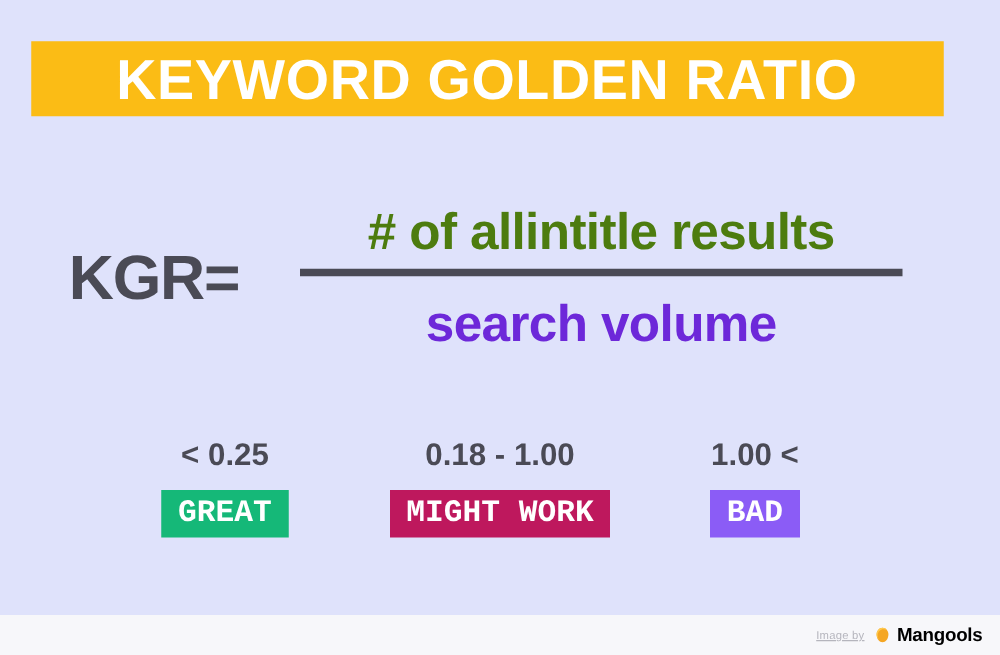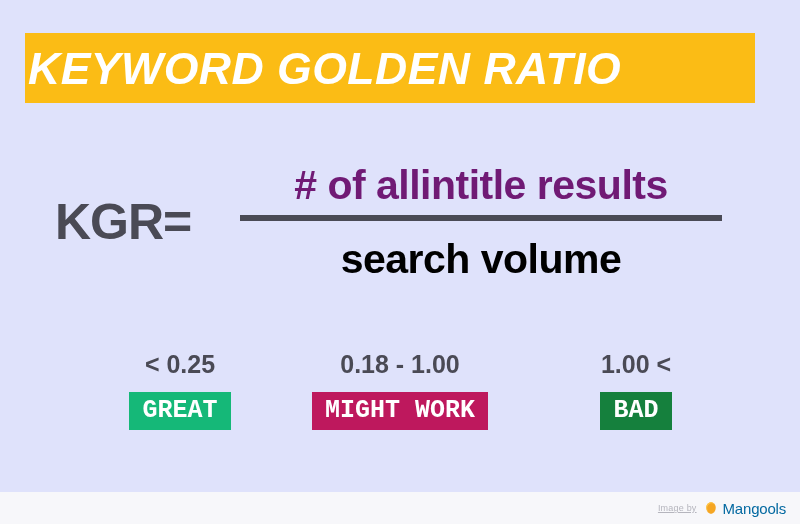--- a/index.html
+++ b/index.html
@@ -22,25 +22,25 @@
     background: #dfe2fb;
     overflow: hidden;
   }
 
   
   .header-band {
     position: absolute;
     left: 25px;
     top: 33px;
     width: 730px;
-    height: 70px;
+    height: 60px;
     background: #fbbc15;
     display: flex;
     align-items: center;
-    font-style: italic;
+    justify-content: center;
   }
   .header-title {
     font-family: "Liberation Sans", sans-serif;
     font-weight: bold;
     font-size: 45px;
     line-height: 1;
     letter-spacing: 0.5px;
     color: #ffffff;
     white-space: nowrap;
     transform: scaleX(0.99);
@@ -69,55 +69,55 @@
     position: absolute;
     left: 240px;
     top: 0;
     width: 482px;
     text-align: center;
   }
   .fraction-numerator {
     font-weight: bold;
     font-size: 41px;
     line-height: 1;
-    color: #701a75;
+    color: #4d7c0f;
     letter-spacing: -0.5px;
     white-space: nowrap;
     padding-bottom: 9px;
   }
   .fraction-bar {
     height: 6px;
     width: 482px;
     background: #4a4a55;
   }
   .fraction-denominator {
     font-weight: bold;
     font-size: 41px;
     line-height: 1;
-    color: #000000;
+    color: #6d28d9;
     letter-spacing: -0.5px;
     white-space: nowrap;
     padding-top: 18px;
   }
 
   
   .ranges {
     position: absolute;
     left: 0;
     top: 352px;
     width: 800px;
     height: 90px;
   }
   .range-col {
     position: absolute;
     text-align: center;
   }
   .range-col.col-0 { left: 95px;  width: 170px; }
   .range-col.col-1 { left: 290px; width: 220px; }
-  .range-col.col-2 { left: 560px; width: 152px; }
+  .range-col.col-2 { left: 528px; width: 152px; }
 
   .range-value {
     font-weight: bold;
     font-size: 25px;
     line-height: 1;
     color: #4a4a55;
     letter-spacing: 0px;
     white-space: nowrap;
     margin-bottom: 15px;
   }
@@ -127,21 +127,21 @@
     font-size: 25px;
     line-height: 1;
     color: #ffffff;
     padding: 6px 13px 7px 13px;
     white-space: nowrap;
     letter-spacing: 0px;
     font-family: Liberation Mono, monospace;
   }
   .badge-great { background: #15b878; }
   .badge-might { background: #be185d; }
-  .badge-bad   { background: #15803d; }
+  .badge-bad   { background: #8b5cf6; }
 
   
   .footer {
     position: absolute;
     left: 0;
     top: 492px;
     width: 800px;
     height: 32px;
     background: #f7f7fa;
     display: flex;
@@ -160,22 +160,22 @@
   }
   .footer-logo-mark {
     width: 14px;
     height: 14px;
     margin-right: 5px;
     display: inline-block;
     vertical-align: middle;
   }
   .footer-brand {
     font-size: 15px;
-    font-weight: normal;
-    color: #0369a1;
+    font-weight: bold;
+    color: #000000;
     letter-spacing: -0.2px;
   }
 </style>
 </head>
 <body>
 
 <div class="infographic">
 
   <div class="header-band">
     <div class="header-title">KEYWORD GOLDEN RATIO</div>

